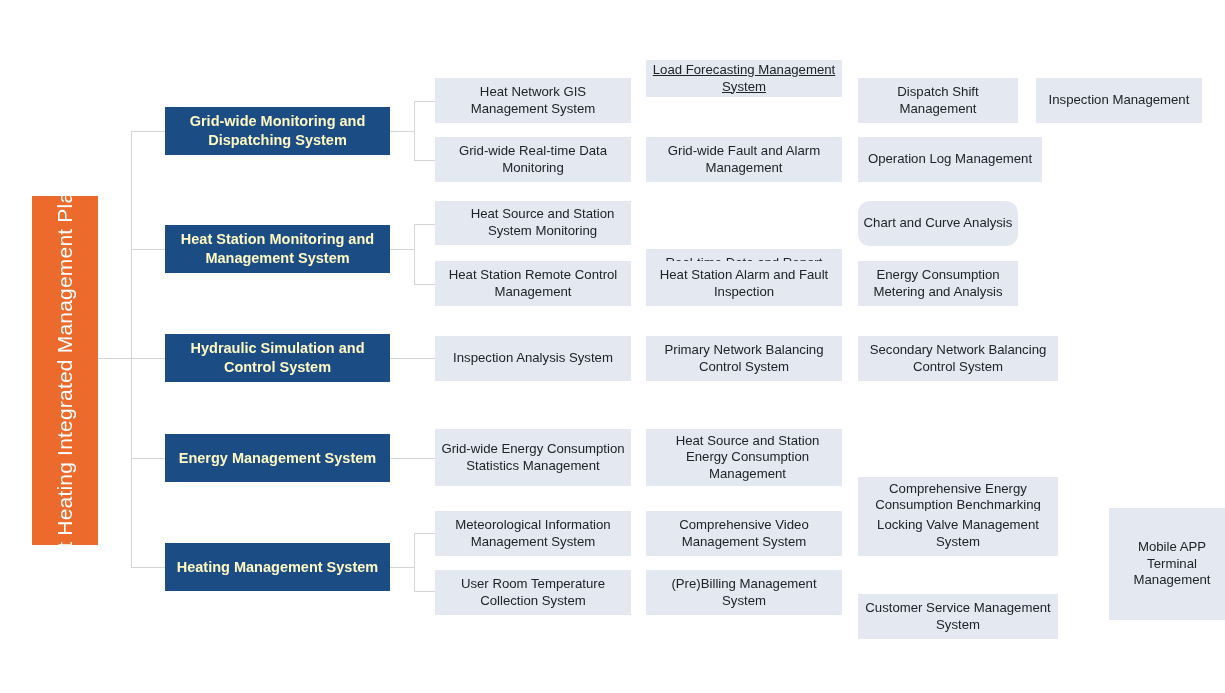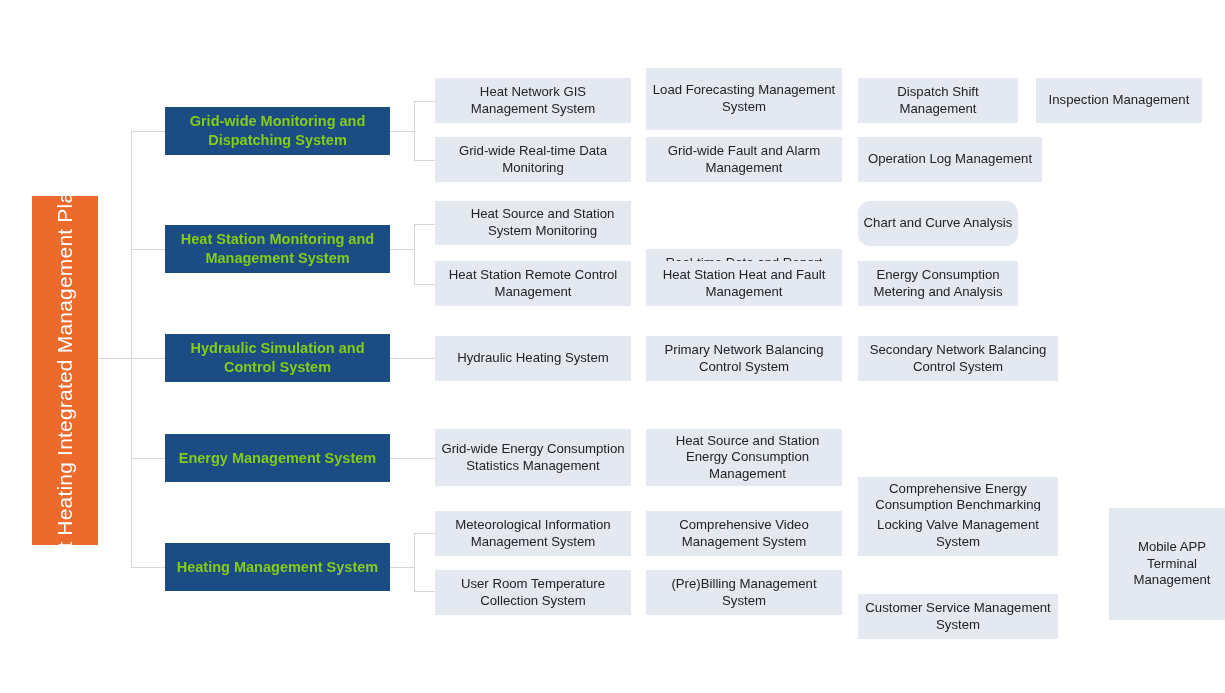--- a/index.html
+++ b/index.html
@@ -49,21 +49,21 @@
     text-align: center;
     letter-spacing: 0.2px;
   }
 
   
   .cat-box {
     position: absolute;
     left: 165px;
     width: 225px;
     background: #1b4c84;
-    color: #84cc16;
+    color: #fef9c3;
     font-size: 14.5px;
     font-weight: bold;
     line-height: 1.28;
     text-align: center;
     display: flex;
     align-items: center;
     justify-content: center;
     padding: 0 6px;
     box-sizing: border-box;
   }
@@ -121,35 +121,35 @@
     <span class="root-label">Smart Heating Integrated Management Platform</span>
   </div>
 
   <div class="cat-box" style="top:107px; height:48px;">Grid-wide Monitoring and Dispatching System</div>
   <div class="cat-box" style="top:225px; height:48px;">Heat Station Monitoring and Management System</div>
   <div class="cat-box" style="top:334px; height:48px;">Hydraulic Simulation and Control System</div>
   <div class="cat-box" style="top:434px; height:48px;">Energy Management System</div>
   <div class="cat-box" style="top:543px; height:48px;">Heating Management System</div>
 
   <div class="leaf" style="left:435px; top:78px; width:196px; height:45px;">Heat Network GIS Management System</div>
-  <div class="leaf" style="left:646px; top:68px; width:196px; height:62px;">Load Forecasting Management System</div>
+  <div class="leaf" style="left:646px; top:60px; width:196px; height:37px;text-decoration:underline;">Load Forecasting Management System</div>
   <div class="leaf" style="left:858px; top:78px; width:160px; height:45px;">Dispatch Shift Management</div>
   <div class="leaf" style="left:1036px; top:78px; width:166px; height:45px;">Inspection Management</div>
   <div class="leaf" style="left:435px; top:137px; width:196px; height:45px;">Grid-wide Real-time Data Monitoring</div>
   <div class="leaf" style="left:646px; top:137px; width:196px; height:45px;">Grid-wide Fault and Alarm Management</div>
   <div class="leaf" style="left:858px; top:137px; width:184px; height:45px;">Operation Log Management</div>
 
   <div class="leaf" style="left:435px; top:201px; width:196px; height:44px;padding-left:24px;">Heat Source and Station System Monitoring</div>
   <div class="leaf" style="left:646px; top:201px; width:196px; height:45px;margin-top:48px;">Real-time Data and Report Display</div>
   <div class="leaf" style="left:858px; top:201px; width:160px; height:45px;border-radius:12px;">Chart and Curve Analysis</div>
   <div class="leaf" style="left:435px; top:261px; width:196px; height:45px;">Heat Station Remote Control Management</div>
-  <div class="leaf" style="left:646px; top:261px; width:196px; height:45px;">Heat Station Heat and Fault Management</div>
+  <div class="leaf" style="left:646px; top:261px; width:196px; height:45px;">Heat Station Alarm and Fault Inspection</div>
   <div class="leaf" style="left:858px; top:261px; width:160px; height:45px;">Energy Consumption Metering and Analysis</div>
 
-  <div class="leaf" style="left:435px; top:336px; width:196px; height:45px;">Hydraulic Heating System</div>
+  <div class="leaf" style="left:435px; top:336px; width:196px; height:45px;">Inspection Analysis System</div>
   <div class="leaf" style="left:646px; top:336px; width:196px; height:45px;">Primary Network Balancing Control System</div>
   <div class="leaf" style="left:858px; top:336px; width:200px; height:45px;">Secondary Network Balancing Control System</div>
 
   <div class="leaf" style="left:435px; top:429px; width:196px; height:57px;">Grid-wide Energy Consumption Statistics Management</div>
   <div class="leaf" style="left:646px; top:429px; width:196px; height:57px;padding-left:12px;">Heat Source and Station Energy Consumption Management</div>
   <div class="leaf" style="left:858px; top:429px; width:200px; height:57px;margin-top:48px;">Comprehensive Energy Consumption Benchmarking Analysis</div>
 
   <div class="leaf" style="left:435px; top:511px; width:196px; height:45px;">Meteorological Information Management System</div>
   <div class="leaf" style="left:646px; top:511px; width:196px; height:45px;">Comprehensive Video Management System</div>
   <div class="leaf" style="left:858px; top:511px; width:200px; height:45px;">Locking Valve Management System</div>

